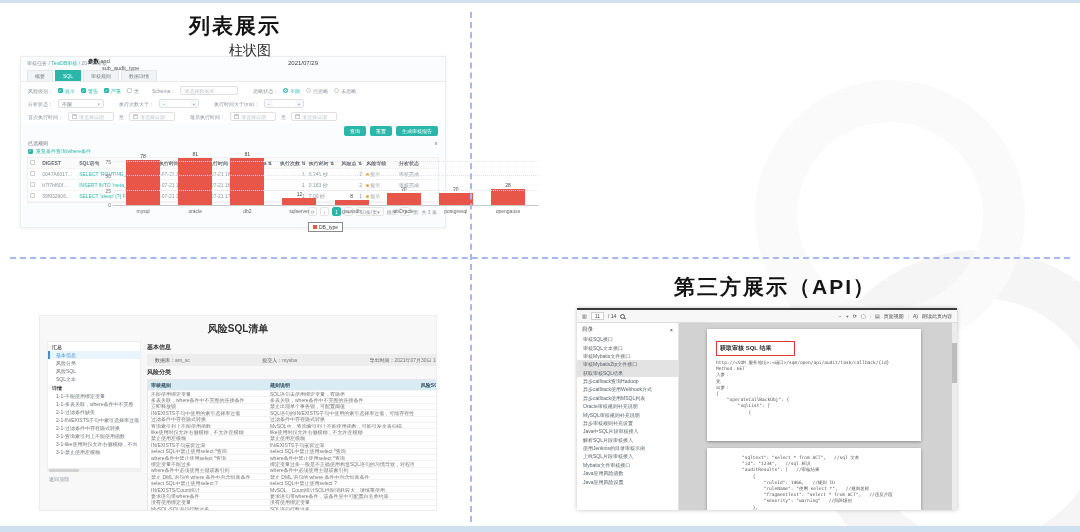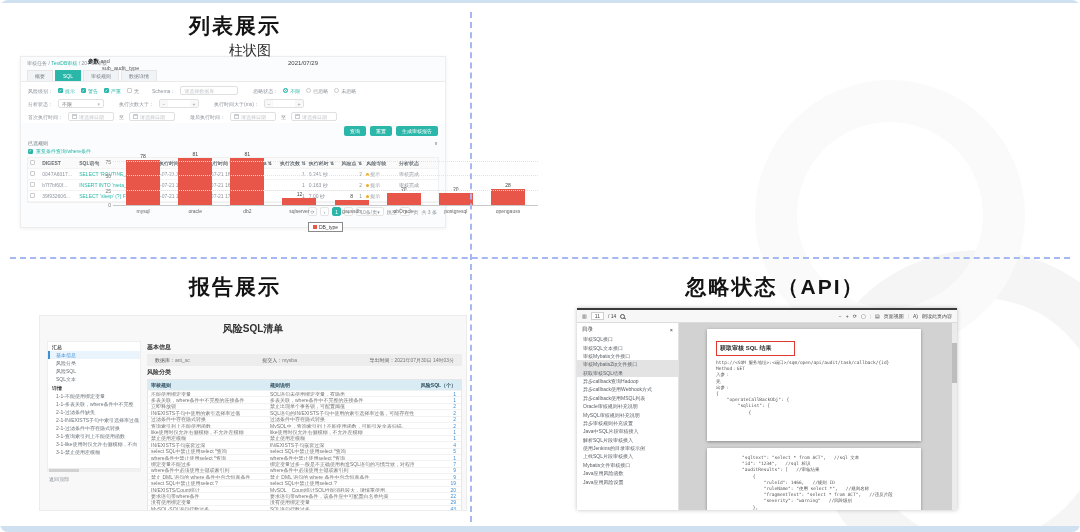--- a/index.html
+++ b/index.html
@@ -1,17 +1,17 @@
 <!DOCTYPE html>
 <html><head>
 <meta charset="utf-8">
 <style>
   * { margin:0; padding:0; box-sizing:border-box; }
   body { font-family:"Liberation Sans", sans-serif; background:#fff; }
-  .canvas { position:relative; width:1080px; height:532px; background:#fff; overflow:hidden;border-radius:8px; }
+  .canvas { position:relative; width:1080px; height:532px; background:#fff; overflow:hidden; }
   .edge-top { position:absolute; top:0; left:0; right:0; height:3px; background:#cfe1f1; z-index:5; }
   .edge-bottom { position:absolute; bottom:0; left:0; right:0; height:6px; background:#cfe1f1; z-index:5; }
   .divider-h { position:absolute; left:10px; right:10px; top:257px; border-top:2px dashed #a6b7f2; z-index:2; }
   .divider-v { position:absolute; top:12px; bottom:10px; left:470px; border-left:2px dashed #a6b7f2; z-index:2; }
   .wm { position:absolute; border-radius:50%; z-index:0; }
   .wm1 { right:-70px; top:250px; width:340px; height:340px; border:48px solid #f5f5f5; }
   .wm2 { right:55px; top:80px; width:270px; height:270px; border:42px solid #fafafa; }
 
   .quad { position:absolute; z-index:1; }
   .q1 { left:0; top:4; width:470px; height:253px; }
@@ -74,21 +74,21 @@
   .bars { position:absolute; left:4px; right:4px; top:0; bottom:0; display:flex; align-items:flex-end; justify-content:space-around; }
   .slot { position:relative; width:40px; height:100%; display:flex; align-items:flex-end; justify-content:center; }
   .bar { width:34px; background:#e85549; }
   .bval { position:absolute; width:100%; text-align:center; font-size:5px; color:#444; }
   .bcat { position:absolute; bottom:-9px; width:130%; left:-15%; text-align:center; font-size:5px; color:#666; }
   .legend { position:absolute; left:113px; top:222px; width:425px; display:flex; justify-content:center; }
   .legend-box { display:inline-flex; align-items:center; gap:2px; border:1px solid #8a8a8a; padding:1px 4px; font-size:5px; color:#444; background:#fff; }
   .lg-sq { width:4px; height:4px; background:#e85549; display:inline-block; }
 
   
-  .doc-card { position:absolute; left:39px; top:54px; width:428px; height:196px; background:#f8f8f8; border:1px solid #ececec; overflow:hidden; }
+  .doc-card { position:absolute; left:39px; top:54px; width:398px; height:196px; background:#f8f8f8; border:1px solid #ececec; overflow:hidden; }
   .doc-title { text-align:center; font-size:10px; font-weight:bold; color:#333; padding:6px 0 5px; }
   .doc-body { display:flex; padding:0 7px; height:162px; }
   .doc-left { width:94px; display:flex; flex-direction:column; }
   .doc-toc { background:#fff; border:1px solid #eee; font-size:5px; overflow:hidden; flex:0 0 128px; }
   .toc-sec { font-weight:bold; color:#444; padding:2px 4px 1px; }
   .toc-item { padding:1px 4px 1px 6px; color:#6d747b; white-space:nowrap; overflow:hidden; border-left:2px solid transparent; }
   .toc-item.active { color:#3d8fd8; background:#eaf4fc; border-left-color:#3d8fd8; }
   .toc-scroll { height:3px; background:#f1f1f1; position:relative; }
   .toc-thumb { position:absolute; left:2px; width:30px; height:3px; background:#d2d2d2; }
   .backtop { font-size:5px; color:#8d949c; padding:4px 2px; }
@@ -388,21 +388,20 @@
       </div>
     <div class="legend">
       <span class="legend-box">
         <span class="lg-sq"></span>
         <span>DB_type</span>
       </span>
     </div>
   </section>
 
   <section class="quad q3">
-    <div class="qtitle">报告展示</div>
     <div class="doc-card">
       <div class="doc-title">风险SQL清单</div>
       <div class="doc-body">
         <div class="doc-left">
           <div class="doc-toc">
               <div class="toc-sec">汇总</div>
               <div class="toc-item active">基本信息</div>
               <div class="toc-item">风险分类</div>
               <div class="toc-item">风险SQL</div>
               <div class="toc-item">SQL文本</div>
@@ -532,21 +531,21 @@
                   <span class="rc-cnt">43</span>
                 </div>
               </div>
           </div>
         </div>
       </div>
     </div>
   </section>
 
   <section class="quad q4">
-    <div class="qtitle">忽略状态（API）</div>
+    <div class="qtitle">第三方展示（API）</div>
     <div class="viewer">
       <div class="v-toolbar">
         <span>▥</span>
         <span class="pagebox">11</span>
         <span>/ 14</span>
         <span class="mag"></span>
         <span class="v-right">
           <span>−</span>
           <span>+</span>
           <span>⟳</span>

